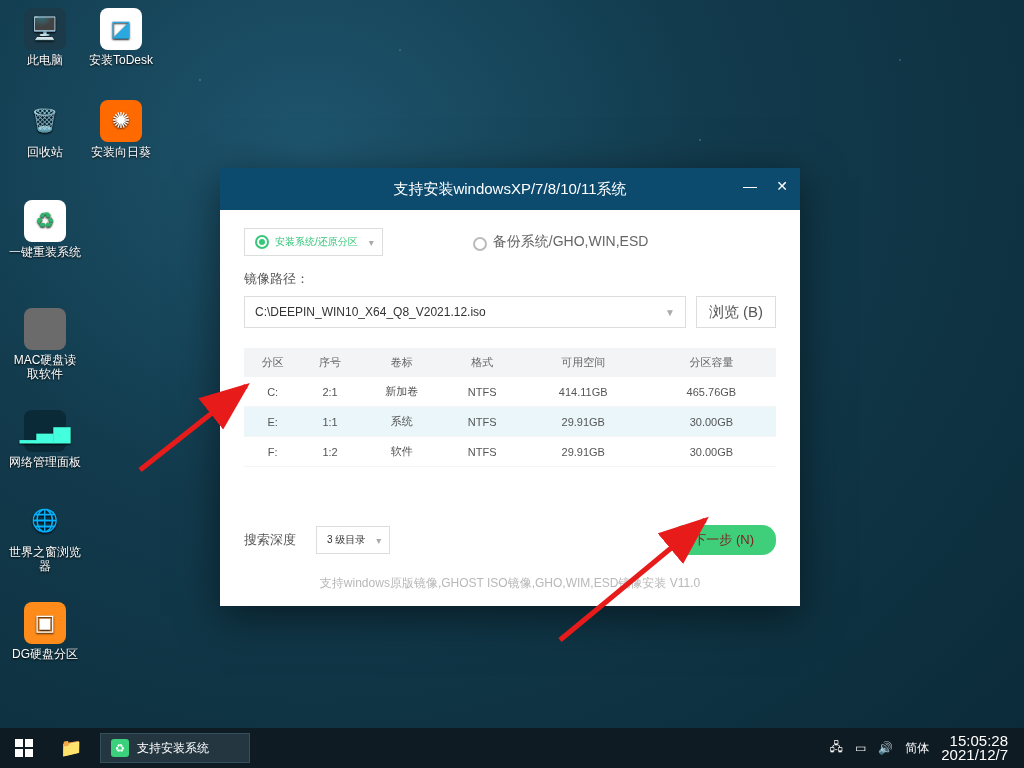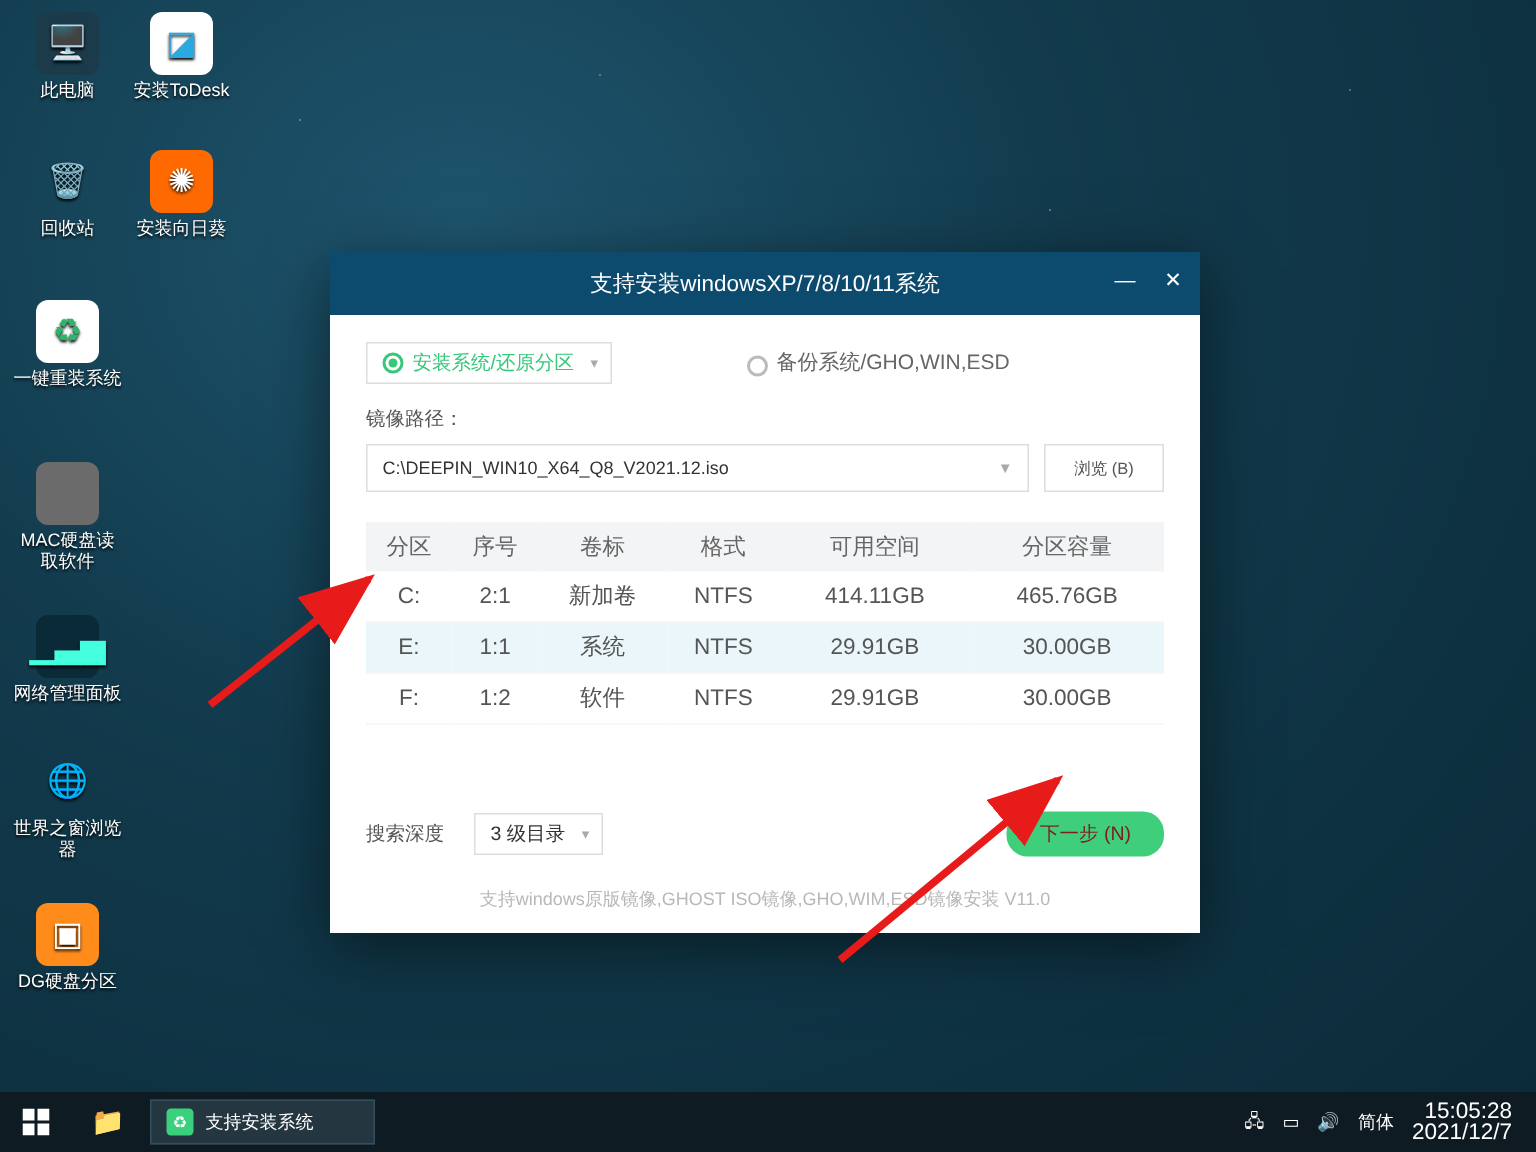--- a/index.html
+++ b/index.html
@@ -26,30 +26,30 @@
   .radio.sel .rdot { border-color:#36c77b; }
   .radio.sel .rdot::after { content:""; position:absolute; inset:2px; border-radius:50%; background:#36c77b; }
   .radio.sel .rtxt { color:#36c77b; }
   .rtxt.gray { color:#666; }
 
   .lblrow { color:#555; font-size:13px; margin-bottom:8px; }
 
   .pathrow { display:flex; gap:10px; margin-bottom:20px; }
   .combo { flex:1; height:32px; border:1px solid #ddd; display:flex; align-items:center; padding:0 10px; font-family:Consolas, monospace; font-size:12px; color:#333; justify-content:space-between; cursor:pointer; }
   .combo .arrow { color:#aaa; font-size:10px; }
-  .browse { width:80px; height:32px; border:1px solid #ddd; background:#fff; font-size:11px; color:#555; cursor:pointer; }
-
-  table { width:100%; border-collapse:collapse; font-size:15px; color:#555; }
+  .browse { width:80px; height:32px; border:1px solid #ddd; background:#fff; font-size:15px; color:#555; cursor:pointer; }
+
+  table { width:100%; border-collapse:collapse; font-size:11px; color:#555; }
   th { background:#f3f4f5; font-weight:normal; color:#666; padding:7px 0; }
   td { padding:7px 0; text-align:center; border-bottom:1px solid #f5f5f5; }
   tr.selrow td { background:#eaf6fa; }
 
   .footer { margin-top:58px; display:flex; align-items:center; justify-content:space-between; }
   .depth { display:flex; align-items:center; gap:20px; font-size:13px; color:#555;text-align:right; }
-  .sel { height:28px; border:1px solid #ddd; padding:0 24px 0 10px; font-size:13px; color:#333; background:#fff; cursor:pointer; position:relative; display:flex; align-items:center; }
+  .sel { height:28px; border:1px solid #ddd; padding:0 24px 0 10px; font-size:10px; color:#333; background:#fff; cursor:pointer; position:relative; display:flex; align-items:center; }
   .sel::after { content:"▾"; position:absolute; right:8px; color:#aaa; font-size:10px; }
   .nextbtn { background:#3fcf7a; color:#7f1d1d; border:none; border-radius:14px; padding:6px 22px; font-size:13px; cursor:pointer; }
 
   .hint { text-align:center; font-size:12px; color:#b8b8b8; margin-top:20px; }
 
   
   .arrowAnno { position:absolute; pointer-events:none; }
 
   
   .taskbar { position:absolute; left:0; right:0; bottom:0; height:40px; background:#0f1b22; display:flex; align-items:center; color:#fff; font-size:12px; }

